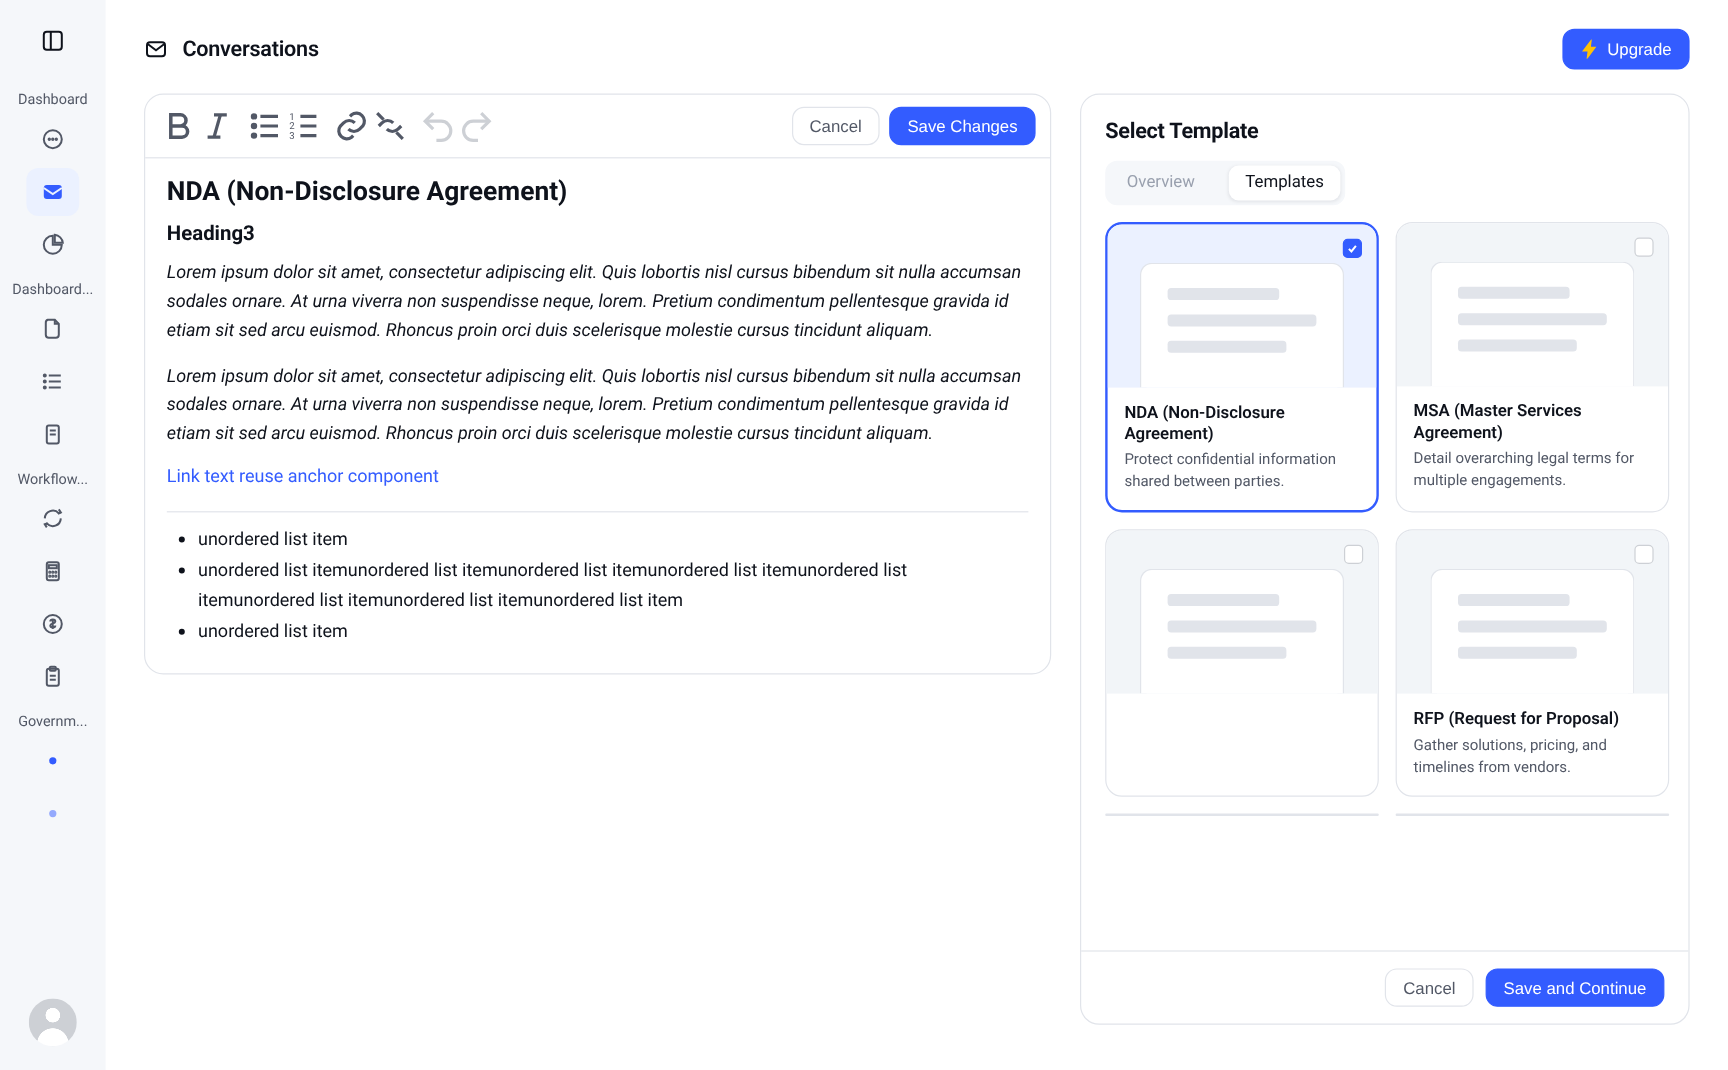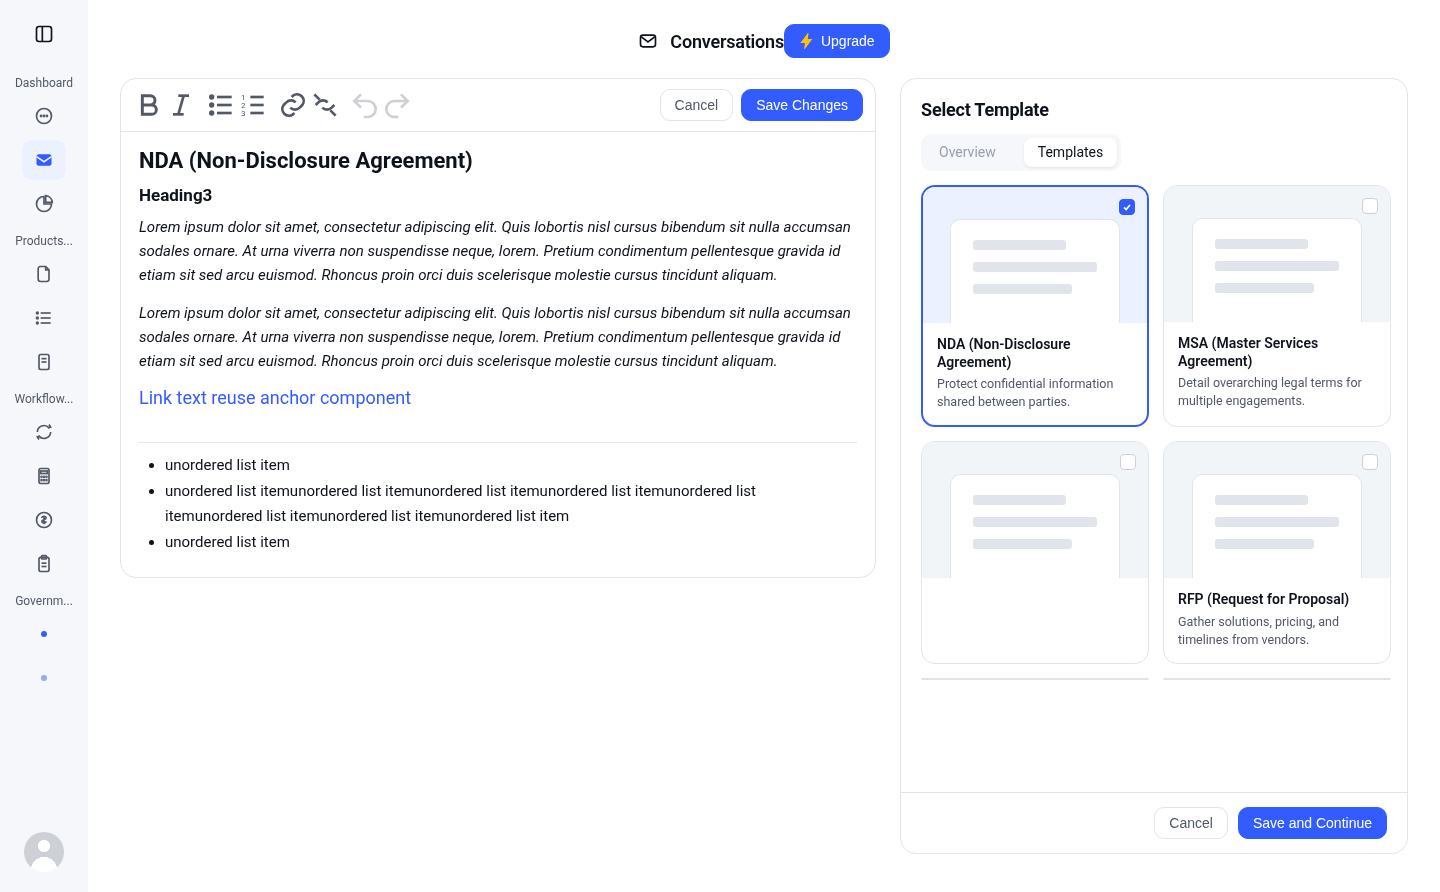--- a/index.html
+++ b/index.html
@@ -47,21 +47,21 @@
   .nav-dot{width:6px;height:6px;border-radius:50%;background:var(--primary);}
   .nav-dot.soft{opacity:.5;}
   .sidebar-bottom{margin-top:auto;}
   .avatar{
     width:40px;height:40px;border-radius:50%;
     background:radial-gradient(circle at 50% 35%, #fff 0 18%, transparent 19%),
                radial-gradient(circle at 50% 95%, #fff 0 30%, transparent 31%),
                #CDD0D5;
   }
   
-  .main{flex:1;display:flex;flex-direction:column;padding:0 32px 16px;align-items:center;}
+  .main{flex:1;display:flex;flex-direction:column;padding:0 32px 16px;}
   .header{
     display:flex;align-items:center;justify-content:space-between;
     padding:24px 0 20px;
   }
   .header-left{display:flex;align-items:center;gap:12px;}
   .header-icon{width:20px;height:20px;color:var(--text-strong);}
   .header-title{font-size:18px;font-weight:600;letter-spacing:-0.2px;}
   .btn{
     display:inline-flex;align-items:center;gap:6px;
     border:1px solid var(--border);background:var(--white);
@@ -87,21 +87,21 @@
     width:32px;height:32px;display:flex;align-items:center;justify-content:center;
     color:var(--text-sub);border-radius:8px;cursor:pointer;
   }
   .tool-btn.disabled{color:#CDD0D5;cursor:default;}
   .tool-sep{width:8px;}
   .toolbar-right{display:flex;gap:8px;}
   .editor-body{padding:16px 18px 22px;}
   .doc-h2{font-size:22px;font-weight:700;margin:0 0 12px;}
   .doc-h3{font-size:17px;font-weight:700;margin:0 0 10px;}
   .doc-p{font-size:15px;line-height:1.6;color:var(--text-strong);margin:0 0 14px;font-style:italic;}
-  .doc-link{color:var(--primary);text-decoration:none;font-size:18px;display:inline-block;margin-bottom:28px;}
+  .doc-link{color:var(--primary);text-decoration:none;font-size:15px;display:inline-block;margin-bottom:14px;}
   .doc-hr{border:none;border-top:1px solid var(--border);margin:6px 0 10px;}
   .doc-ul{margin:0;padding-left:26px;}
   .doc-ul li{font-size:15px;line-height:1.7;color:var(--text-strong);}
   
   .panel{
     flex:0 0 508px;
     border:1px solid var(--border);border-radius:16px;background:var(--white);
     display:flex;flex-direction:column;height:776px;
   }
   .panel-header{padding:20px 20px 14px;}
@@ -187,21 +187,21 @@
             <path d="M3 8l9 6 9-6" fill="none" stroke="#EBF1FF" stroke-width="2"></path>
           </svg>
       </div>
       <div class="nav-item">
         <svg viewBox="0 0 24 24" fill="none" stroke="currentColor" stroke-width="2">
             <path d="M12 3a9 9 0 1 0 9 9h-9V3z"></path>
             <path d="M14 2a9 9 0 0 1 8 8h-8V2z"></path>
           </svg>
       </div>
 
-      <div class="nav-label">Products...</div>
+      <div class="nav-label">Dashboard...</div>
       <div class="nav-item">
         <svg viewBox="0 0 24 24" fill="none" stroke="currentColor" stroke-width="2">
             <path d="M7 3h7l4 4v11a3 3 0 0 1-3 3H8a3 3 0 0 1-3-3V6a3 3 0 0 1 2-3z"></path>
             <path d="M14 3v4h4"></path>
           </svg>
       </div>
       <div class="nav-item">
         <svg viewBox="0 0 24 24" fill="none" stroke="currentColor" stroke-width="2">
             <line x1="8" y1="6" x2="20" y2="6"></line>
             <line x1="8" y1="12" x2="20" y2="12"></line>

